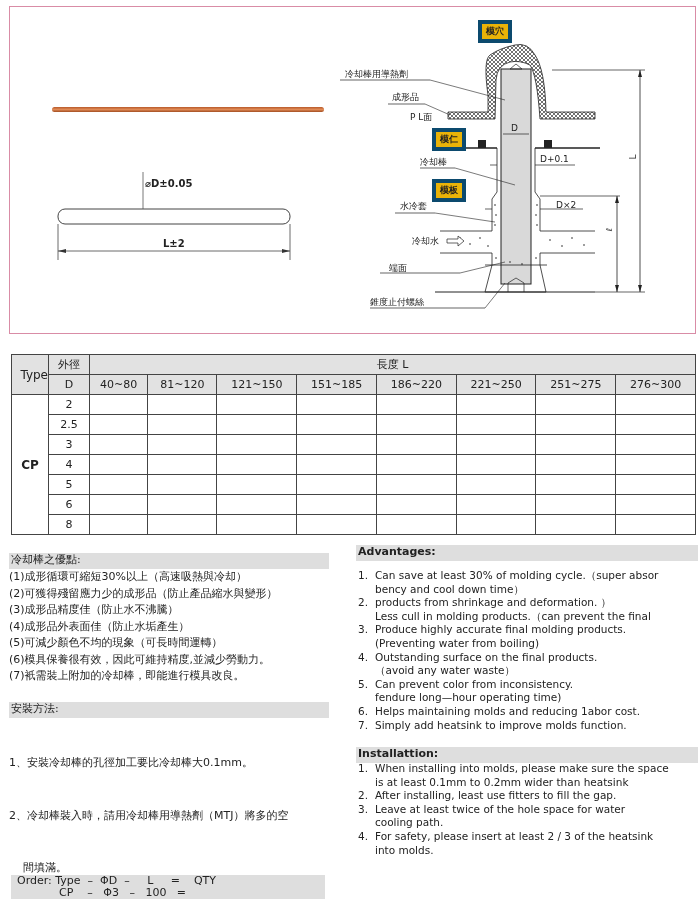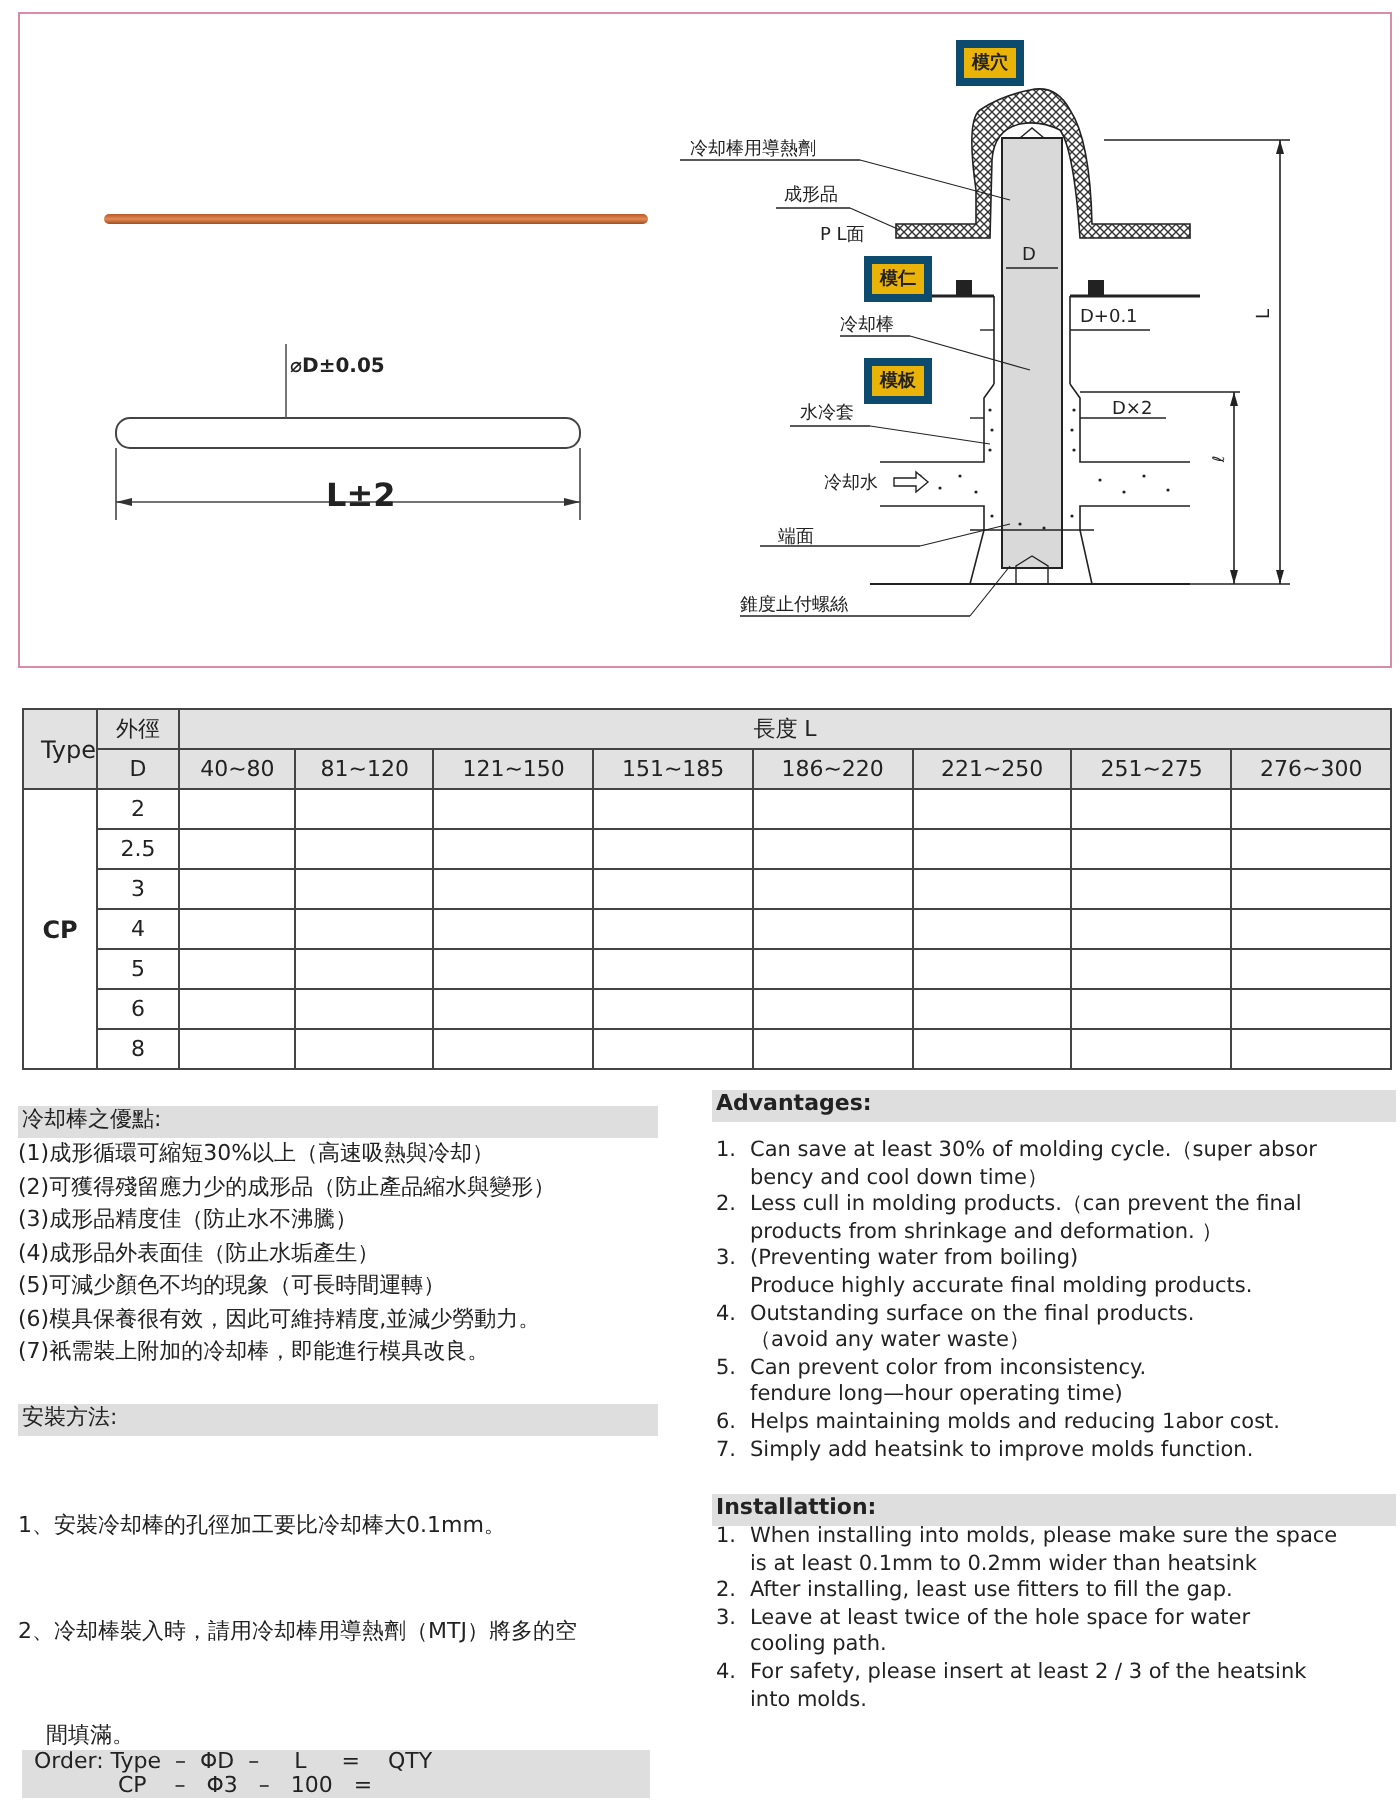--- a/index.html
+++ b/index.html
@@ -37,21 +37,21 @@
   <rect x="52" y="107" width="272" height="5" rx="2.5" fill="url(#cu)"></rect>
   <rect x="58" y="209" width="232" height="15" rx="7" fill="#fff" stroke="#444" stroke-width="1"></rect>
   <line x1="143" y1="172" x2="143" y2="209" stroke="#555" stroke-width="0.8"></line>
   <line x1="58" y1="224" x2="58" y2="260" stroke="#444" stroke-width="0.8"></line>
   <line x1="290" y1="224" x2="290" y2="260" stroke="#444" stroke-width="0.8"></line>
   <line x1="58" y1="251" x2="290" y2="251" stroke="#444" stroke-width="0.8"></line>
   <polygon points="58,251 66,249 66,253" fill="#333"></polygon>
   <polygon points="290,251 282,249 282,253" fill="#333"></polygon>
 </svg>
 <div class="lbl" style="left:145px;top:178px;font-weight:bold;font-size:10px;">⌀D±0.05</div>
-<div class="lbl" style="left:163px;top:238px;font-weight:bold;font-size:16px;">L±2</div>
+<div class="lbl" style="left:163px;top:238px;font-weight:bold;font-size:10px;">L±2</div>
 
 <svg class="abs" style="left:340px;top:0" width="350" height="334">
   <defs>
     <pattern id="hatch" width="4" height="4" patternUnits="userSpaceOnUse">
       <path d="M0,4 L4,0 M0,0 L4,4" stroke="#333" stroke-width="0.7"></path>
     </pattern>
   </defs>
 
   <path d="M108,112 L148,112 L148,95 Q143,60 150,55 Q160,48 175,45 Q188,42 195,55 Q205,70 206,112 L255,112 L255,119 L200,119 Q197,75 190,65 Q180,60 170,62 Q157,65 156,80 L155,119 L108,119 Z" fill="url(#hatch)" stroke="#222" stroke-width="0.8"></path>
 
@@ -279,29 +279,29 @@
   <div class="it">
       <span class="n">1.</span>
       <div>
         <div>Can save at least 30% of molding cycle.（super absor</div>
         <div>bency and cool down time）</div>
       </div>
     </div>
   <div class="it">
       <span class="n">2.</span>
       <div>
+        <div>products from shrinkage and deformation.   ）</div>
         <div>Less cull in molding products.（can prevent the final</div>
-        <div>products from shrinkage and deformation.   ）</div>
       </div>
     </div>
   <div class="it">
       <span class="n">3.</span>
       <div>
+        <div>Produce highly accurate final molding products.</div>
         <div>(Preventing water from boiling)</div>
-        <div>Produce highly accurate final molding products.</div>
       </div>
     </div>
   <div class="it">
       <span class="n">4.</span>
       <div>
         <div>Outstanding surface on the final products.</div>
         <div>（avoid any water waste）</div>
       </div>
     </div>
   <div class="it">

